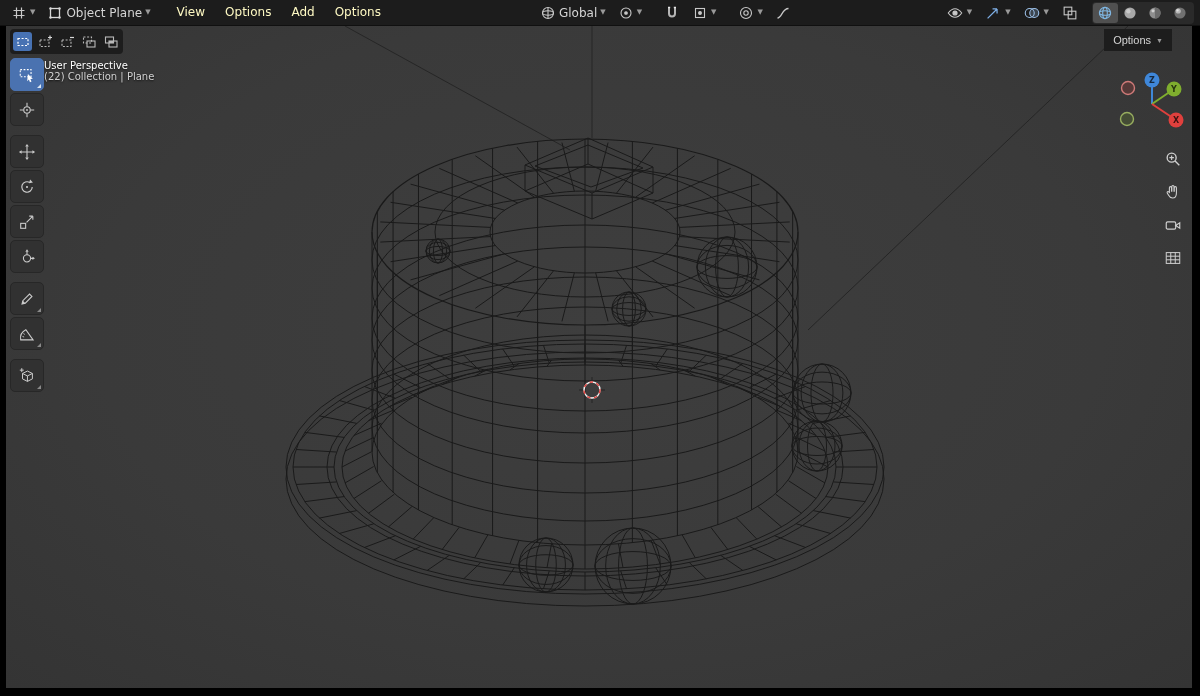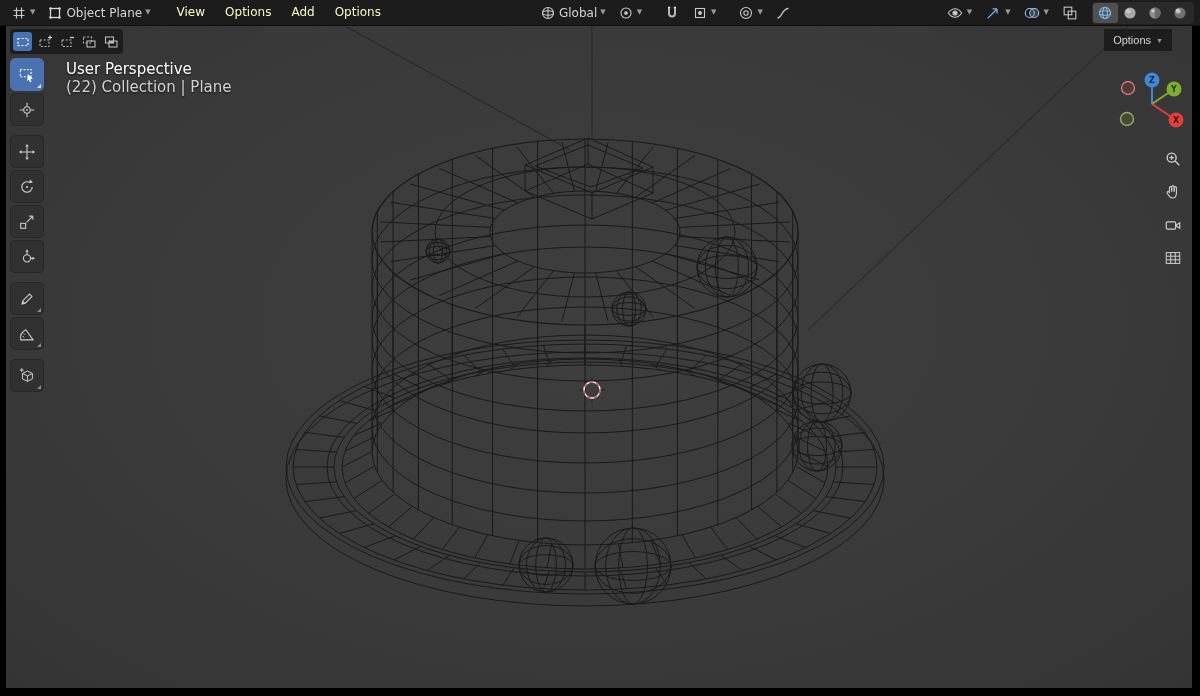--- a/index.html
+++ b/index.html
@@ -20,21 +20,21 @@
   
   .viewport{position:absolute;left:6px;top:26px;right:8px;bottom:8px;background:radial-gradient(ellipse at 50% 45%,#3e3e3e 0%,#3a3a3a 60%,#343434 100%);overflow:hidden}
   #wireframe-svg{position:absolute;left:0;top:0;width:100%;height:100%}
   
   .select-modes{position:absolute;left:4px;top:3px;background:#1d1d1d;border-radius:4px;display:flex;gap:3px;padding:3px;align-items:center;z-index:5}
   .sm-btn{width:19px;height:19px;border-radius:3px;display:flex;align-items:center;justify-content:center;border:none;background:transparent}
   .sm-btn.active{background:#4772b3}
   
   .options-btn{position:absolute;right:20px;top:3px;background:#1d1d1d;border:none;color:#d5d5d5;font-size:11px;padding:5px 9px;border-radius:0;display:flex;align-items:center;gap:5px;font-family:Liberation Sans, sans-serif;z-index:5}
   
-  .view-info{position:absolute;left:60px;top:34px;font-size:15px;color:#ffffff;text-shadow:0 1px 2px rgba(0,0,0,.7);z-index:4}
+  .view-info{position:absolute;left:38px;top:34px;font-size:10px;color:#ffffff;text-shadow:0 1px 2px rgba(0,0,0,.7);z-index:4}
   .view-info .sub{color:#d2d2d2;}
   
   .toolbar{position:absolute;left:4px;top:32px;display:flex;flex-direction:column;z-index:5}
   .tool-btn{width:34px;height:33px;background:#313131;border:1px solid #272727;border-radius:5px;display:flex;align-items:center;justify-content:center;position:relative;margin-bottom:2px;padding:0}
   .tool-btn.active{background:#4a72b0;border-color:#4a72b0}
   .tool-btn.gap{margin-bottom:9px}
   .has-sub::after{content:"";position:absolute;right:2px;bottom:2px;border-left:4px solid transparent;border-bottom:4px solid #8a8a8a}
   .tool-btn.active.has-sub::after{border-bottom-color:#dce6f2}
   
   .nav-gizmo{position:absolute;right:0;top:36px;z-index:5}

